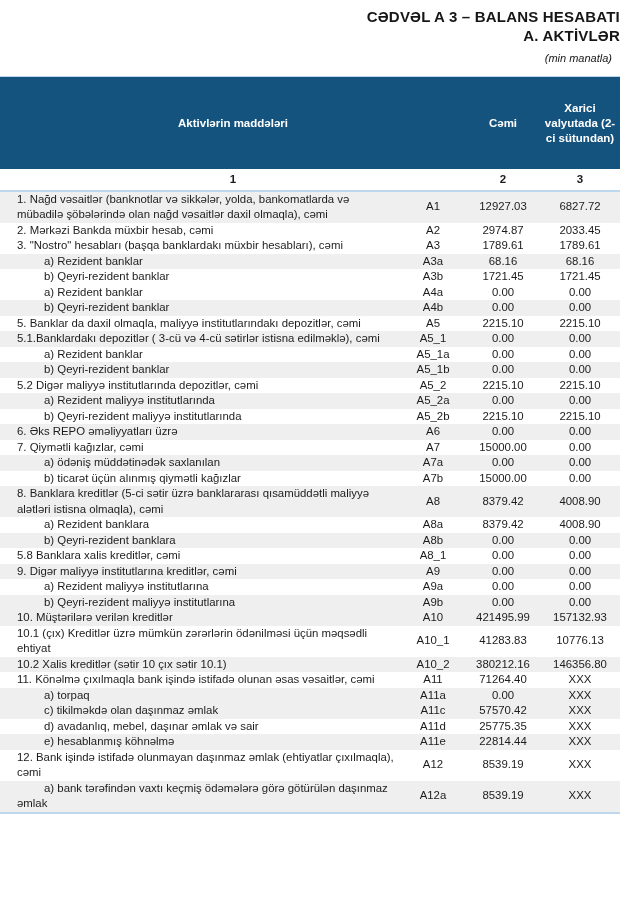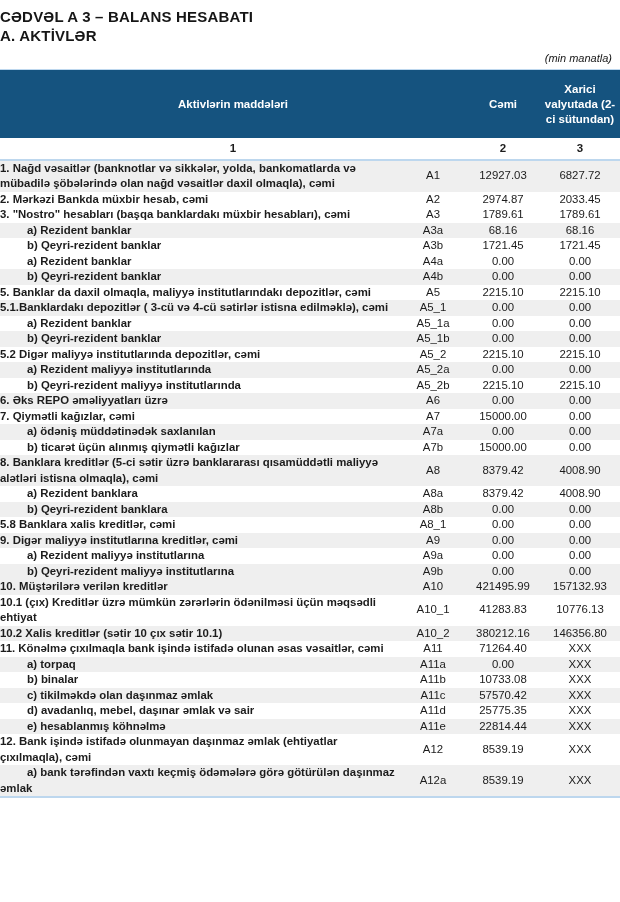--- a/index.html
+++ b/index.html
@@ -1,49 +1,49 @@
 <!DOCTYPE html>
 <html><head>
 <meta charset="utf-8">
 <style>
   html,body{margin:0;padding:0;background:#ffffff;}
   body{
     width:620px;height:902px;overflow:hidden;
     font-family:"Liberation Sans","DejaVu Sans",sans-serif;
     color:#1a1a1a;
   }
-  .title-block{ text-align:left; padding-top:7px; }
+  .title-block{ text-align:right; padding-top:7px; }
   .title-line{
     font-size:15px; font-weight:bold; line-height:19px; color:#161616;
     letter-spacing:.2px;
   }
   .note-row{
     text-align:right; font-style:italic; font-size:11px;
-    padding:7px 8px 5px 0; color:#161616;
+    padding:7px 8px 12px 0; color:#161616;
   }
   table.balance{
     width:620px; border-collapse:collapse; table-layout:fixed;
     border-top:1px solid #bdd7ee; border-bottom:2px solid #bdd7ee;
   }
   col.c-items{width:400px;} col.c-code{width:66px;}
   col.c-total{width:74px;} col.c-foreign{width:80px;}
   thead th{
     background:#15537f; color:#ffffff; font-weight:bold; font-size:11.5px;
-    text-align:center; vertical-align:middle; padding:4px 2px; line-height:15px;
+    text-align:center; vertical-align:middle; padding:16px 2px; line-height:15px;
     height:60px;
   }
   tr.colnums td{
     font-weight:bold; font-size:11.5px; text-align:center;
     padding:3px 0 2px 0; border-bottom:2px solid #bdd7ee; background:#ffffff;
   }
   tbody td{
     font-size:11.4px; line-height:15.5px; padding:0; vertical-align:middle;
     color:#1c1c1c;
   }
-  tbody td.label{ text-align:left; padding:0 2px 0 0;font-weight:bold; }
+  tbody td.label{ text-align:left; padding:0 2px 0 17px; }
   tbody tr.stripe{ background:#efefef; }
   tbody td.code, tbody td.val{ text-align:center; }
   tbody tr td.label.sub{ text-indent:27px; }
 </style>
 </head>
 <body>
 
 <div class="title-block">
   <div class="title-line">CƏDVƏL A 3 – BALANS HESABATI</div>
   <div class="title-line">A. AKTİVLƏR</div>
@@ -246,26 +246,20 @@
     <td class="code">A11</td>
     <td class="val">71264.40</td>
     <td class="val">XXX</td>
   </tr>
       <tr class="stripe">
     <td class="label sub">a) torpaq</td>
     <td class="code">A11a</td>
     <td class="val">0.00</td>
     <td class="val">XXX</td>
   </tr>
-      <tr>
-    <td class="label sub">b) binalar</td>
-    <td class="code">A11b</td>
-    <td class="val">10733.08</td>
-    <td class="val">XXX</td>
-  </tr>
       <tr class="stripe">
     <td class="label sub">c) tikilməkdə olan daşınmaz əmlak</td>
     <td class="code">A11c</td>
     <td class="val">57570.42</td>
     <td class="val">XXX</td>
   </tr>
       <tr>
     <td class="label sub">d) avadanlıq, mebel, daşınar əmlak və sair</td>
     <td class="code">A11d</td>
     <td class="val">25775.35</td>

